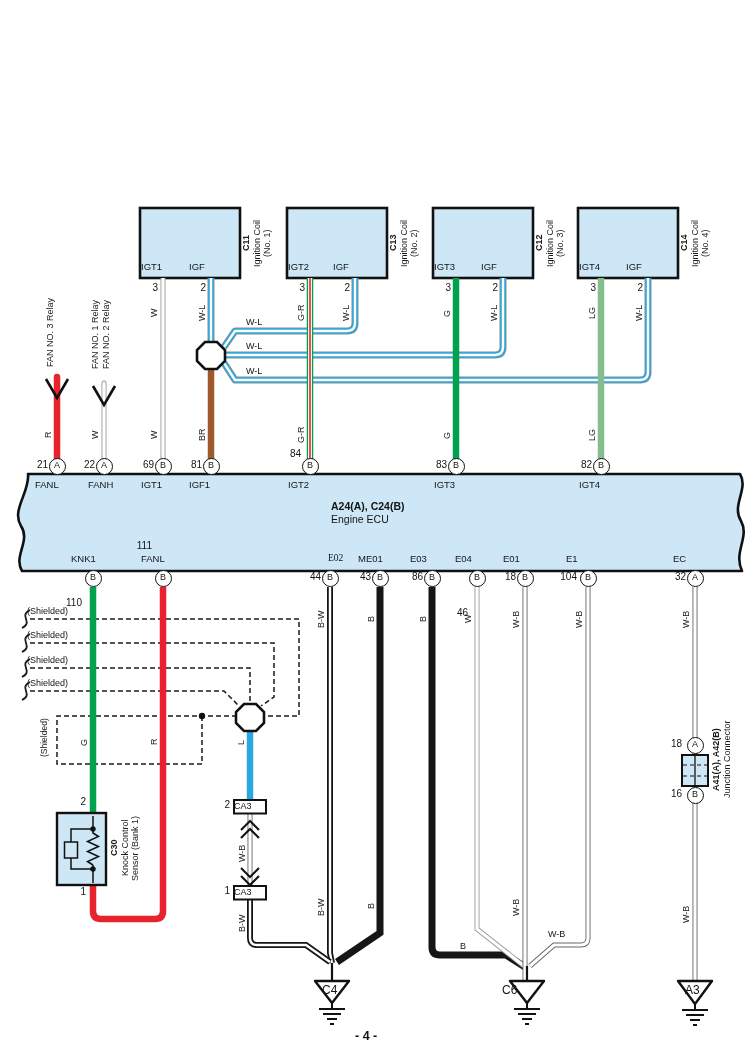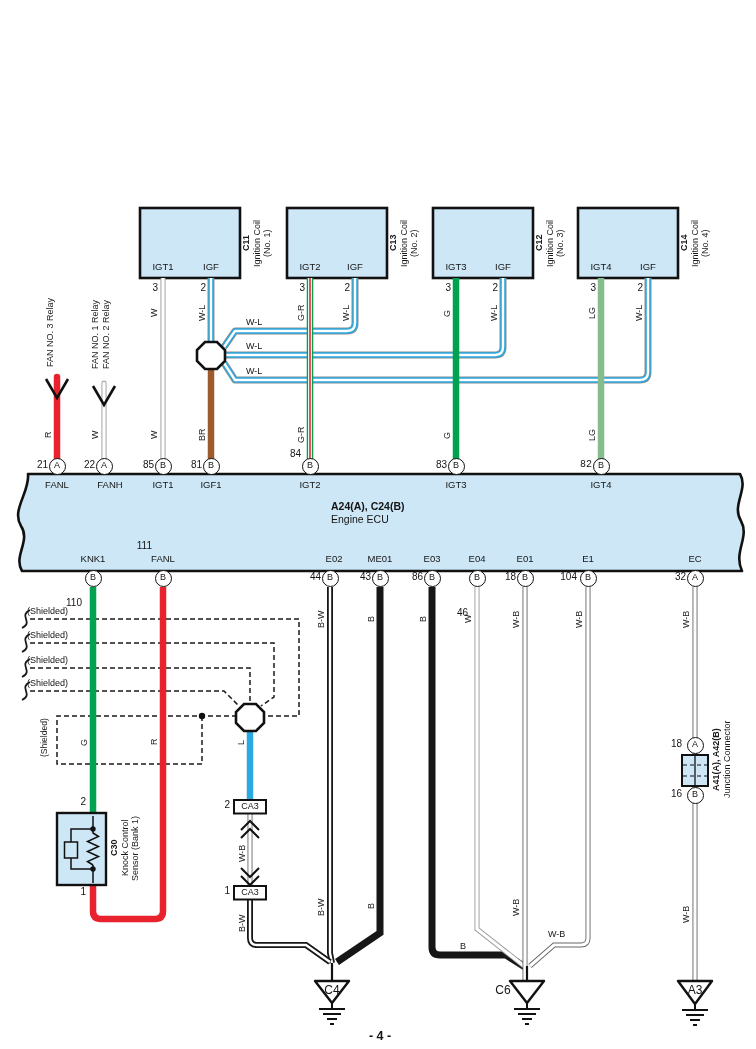--- a/index.html
+++ b/index.html
@@ -1,20 +1,20 @@
 <!DOCTYPE html>
 <html><head>
 <meta charset="utf-8">
 <style>
   html,body{margin:0;padding:0;background:#fff;}
   #page{position:relative;width:756px;height:1049px;background:#ffffff;overflow:hidden;
         font-family:"Liberation Sans",sans-serif;color:#141414;}
   svg{position:absolute;left:0;top:0;}
   .t{position:absolute;font-size:10px;color:#141414;white-space:nowrap;}
-  .c{text-align:center;}
+  .c{}
   .r{text-align:right;}
   .b{font-weight:bold;}
   .s95{font-size:9.5px;}
   .s9{font-size:9px;}
   .s85{font-size:12px;}
   .vl{position:absolute;writing-mode:vertical-rl;transform:rotate(180deg);
       text-align:center;width:13px;line-height:13px;font-size:9px;color:#1a1a1a;}
   .vb{position:absolute;writing-mode:vertical-rl;transform:rotate(180deg);
       text-align:center;font-size:9px;line-height:10.5px;color:#1a1a1a;white-space:nowrap;}
   .pin-circle{position:absolute;width:17px;height:17px;border:1.9px solid #111;border-radius:50%;
@@ -291,52 +291,52 @@
 <span class="vl" style="left:586px;top:414px;height:42px;">LG</span>
 
 <span class="t r" style="left:22px;top:459px;width:26px;">21</span>
 <div class="pin-circle" style="left:48.5px;top:457.5px;">A</div>
 <span class="t c s95" style="left:35px;top:479px;width:44px;">FANL</span>
 
 <span class="t r" style="left:69px;top:459px;width:26px;">22</span>
 <div class="pin-circle" style="left:95.5px;top:457.5px;">A</div>
 <span class="t c s95" style="left:88px;top:479px;width:44px;">FANH</span>
 
-<span class="t r" style="left:128px;top:459px;width:26px;">85</span>
+<span class="t r" style="left:128px;top:459px;width:26px;">69</span>
 <div class="pin-circle" style="left:154.5px;top:457.5px;">B</div>
 <span class="t c s95" style="left:141px;top:479px;width:44px;">IGT1</span>
 
 <span class="t r" style="left:176px;top:459px;width:26px;">81</span>
 <div class="pin-circle" style="left:202.5px;top:457.5px;">B</div>
 <span class="t c s95" style="left:189px;top:479px;width:44px;">IGF1</span>
 
 <span class="t r" style="left:275px;top:448px;width:26px;">84</span>
 <div class="pin-circle" style="left:301.5px;top:457.5px;">B</div>
 <span class="t c s95" style="left:288px;top:479px;width:44px;">IGT2</span>
 
 <span class="t r" style="left:421px;top:459px;width:26px;">83</span>
 <div class="pin-circle" style="left:447.5px;top:457.5px;">B</div>
 <span class="t c s95" style="left:434px;top:479px;width:44px;">IGT3</span>
 
-<span class="t r" style="left:566px;top:459px;width:26px;font-family:Liberation Mono, monospace;">82</span>
+<span class="t r" style="left:566px;top:459px;width:26px;">82</span>
 <div class="pin-circle" style="left:592.5px;top:457.5px;">B</div>
 <span class="t c s95" style="left:579px;top:479px;width:44px;">IGT4</span>
 
 <span class="t b" style="left:331px;top:500px;font-size:10.5px;">A24(A), C24(B)</span>
 <span class="t" style="left:331px;top:513px;font-size:10.5px;">Engine ECU</span>
 
 <span class="t c s95" style="left:71px;top:553px;width:44px;">KNK1</span>
 <span class="t r" style="left:56px;top:571px;width:26px;margin-top:26px;">110</span>
 <div class="pin-circle" style="left:84.5px;top:569.5px;">B</div>
 
 <span class="t c s95" style="left:141px;top:553px;width:44px;">FANL</span>
 <span class="t r" style="left:126px;top:540px;width:26px;">111</span>
 <div class="pin-circle" style="left:154.5px;top:569.5px;">B</div>
 
-<span class="t c s95" style="left:312px;top:553px;width:44px;">E02</span>
+<span class="t c s95" style="left:328px;top:553px;width:44px;font-family:Liberation Serif, serif;">E02</span>
 <span class="t r" style="left:295px;top:571px;width:26px;">44</span>
 <div class="pin-circle" style="left:321.5px;top:569.5px;">B</div>
 
 <span class="t c s95" style="left:358px;top:553px;width:44px;">ME01</span>
 <span class="t r" style="left:345px;top:571px;width:26px;">43</span>
 <div class="pin-circle" style="left:371.5px;top:569.5px;">B</div>
 
 <span class="t c s95" style="left:410px;top:553px;width:44px;">E03</span>
 <span class="t r" style="left:397px;top:571px;width:26px;">86</span>
 <div class="pin-circle" style="left:423.5px;top:569.5px;">B</div>
@@ -400,18 +400,18 @@
 <span class="t r" style="left:658px;top:738px;width:24px;">18</span>
 <div class="pin-circle" style="left:686.5px;top:736.5px;">A</div>
 <span class="t r" style="left:658px;top:788px;width:24px;">16</span>
 <div class="pin-circle" style="left:686.5px;top:786.5px;">B</div>
 <div class="vb" style="left:711px;top:722px;height:76px;">
   <div class="b">A41(A), A42(B)</div>
       <div>Junction Connector</div>
 </div>
 
 <span class="t c s85" style="left:322px;top:983px;width:20px;">C4</span>
-<span class="t c s85" style="left:489px;top:983px;width:28px;">C6</span>
+<span class="t c s85" style="left:502px;top:983px;width:28px;">C6</span>
 <span class="t c s85" style="left:685px;top:983px;width:20px;">A3</span>
 
 <span class="t c b" style="left:355px;top:1029px;width:50px;font-size:12.5px;">- 4 -</span>
 
 </div>
 
 </body></html>

